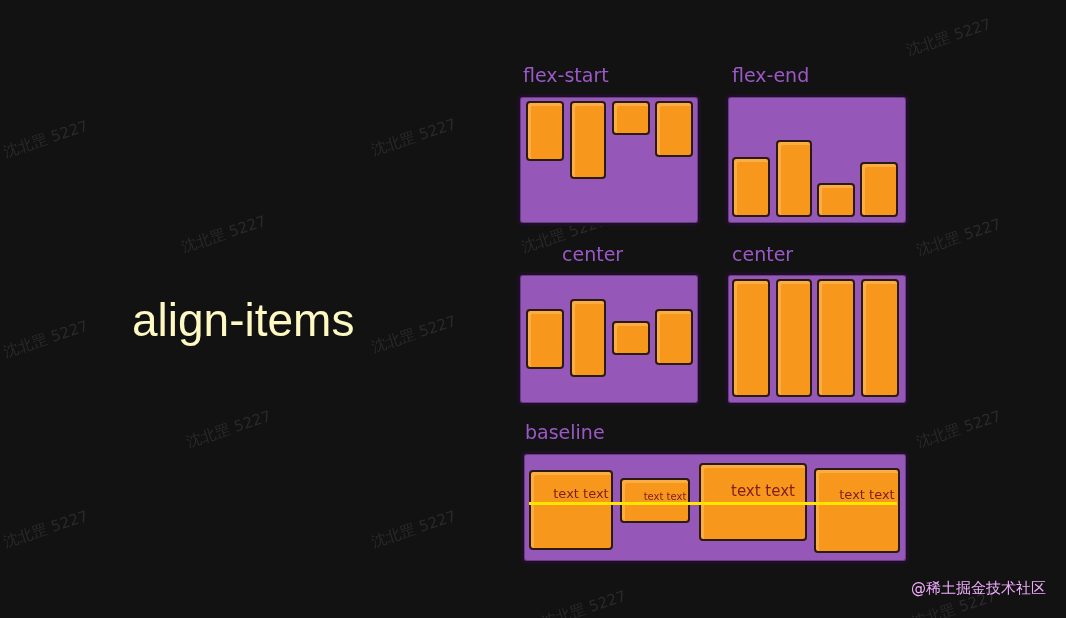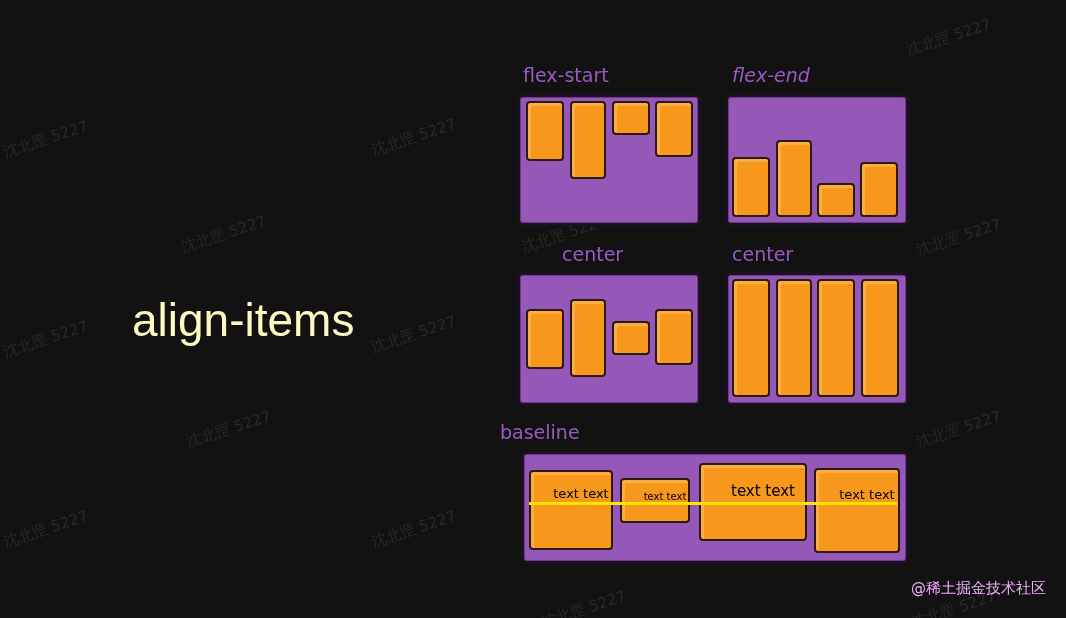--- a/index.html
+++ b/index.html
@@ -45,21 +45,21 @@
     background: #f7981c;
     border: 2.5px solid #2a1a10;
     border-radius: 4px;
     box-sizing: border-box;
     box-shadow: inset 3px 3px 0 rgba(255,200,120,0.45);
   }
   .item-text {
     position: absolute;
     left: 0; right: 0;
     text-align: center;
-    color: #000000;
+    color: #7f1d1d;
     font-family: "DejaVu Sans", sans-serif;
     white-space: nowrap;
     margin-left: 20px;
   }
   .baseline-line {
     position: absolute;
     height: 3px;
     background: #ffe500;
   }
   .credit {
@@ -91,21 +91,21 @@
 <div class="main-title">align-items</div>
 
 <div class="panel-label" style="left:523px;top:64px;">flex-start</div>
 <div class="panel" style="left:517px;top:94px;width:178px;height:126px;">
   <div class="item" style="left:6px;top:4px;width:38px;height:60px;"></div>
   <div class="item" style="left:50px;top:4px;width:36px;height:78px;"></div>
   <div class="item" style="left:92px;top:4px;width:38px;height:34px;"></div>
   <div class="item" style="left:135px;top:4px;width:38px;height:56px;"></div>
 </div>
 
-<div class="panel-label" style="left:732px;top:64px;font-style:italic;">flex-end</div>
+<div class="panel-label" style="left:732px;top:64px;">flex-end</div>
 <div class="panel" style="left:725px;top:94px;width:178px;height:126px;">
   <div class="item" style="left:4px;top:60px;width:38px;height:60px;"></div>
   <div class="item" style="left:48px;top:43px;width:36px;height:77px;"></div>
   <div class="item" style="left:89px;top:86px;width:38px;height:34px;"></div>
   <div class="item" style="left:132px;top:65px;width:38px;height:55px;"></div>
 </div>
 
 <div class="panel-label" style="left:562px;top:243px;">center</div>
 <div class="panel" style="left:517px;top:272px;width:178px;height:128px;">
   <div class="item" style="left:6px;top:34px;width:38px;height:60px;"></div>
@@ -115,21 +115,21 @@
 </div>
 
 <div class="panel-label" style="left:732px;top:243px;">center</div>
 <div class="panel" style="left:725px;top:272px;width:178px;height:128px;">
   <div class="item" style="left:4px;top:4px;width:38px;height:118px;"></div>
   <div class="item" style="left:48px;top:4px;width:36px;height:118px;"></div>
   <div class="item" style="left:89px;top:4px;width:38px;height:118px;"></div>
   <div class="item" style="left:133px;top:4px;width:38px;height:118px;"></div>
 </div>
 
-<div class="panel-label" style="left:500px;top:421px;">baseline</div>
+<div class="panel-label" style="left:525px;top:421px;">baseline</div>
 <div class="panel" style="left:521px;top:451px;width:382px;height:107px;">
   <div class="item" style="left:5px;top:16px;width:84px;height:80px;">
     <div class="item-text" style="top:14px;font-size:13px;">text text</div>
   </div>
   <div class="item" style="left:96px;top:24px;width:70px;height:45px;">
     <div class="item-text" style="top:11px;font-size:10px;">text text</div>
   </div>
   <div class="item" style="left:175px;top:9px;width:108px;height:78px;">
     <div class="item-text" style="top:17px;font-size:15px;">text text</div>
   </div>

